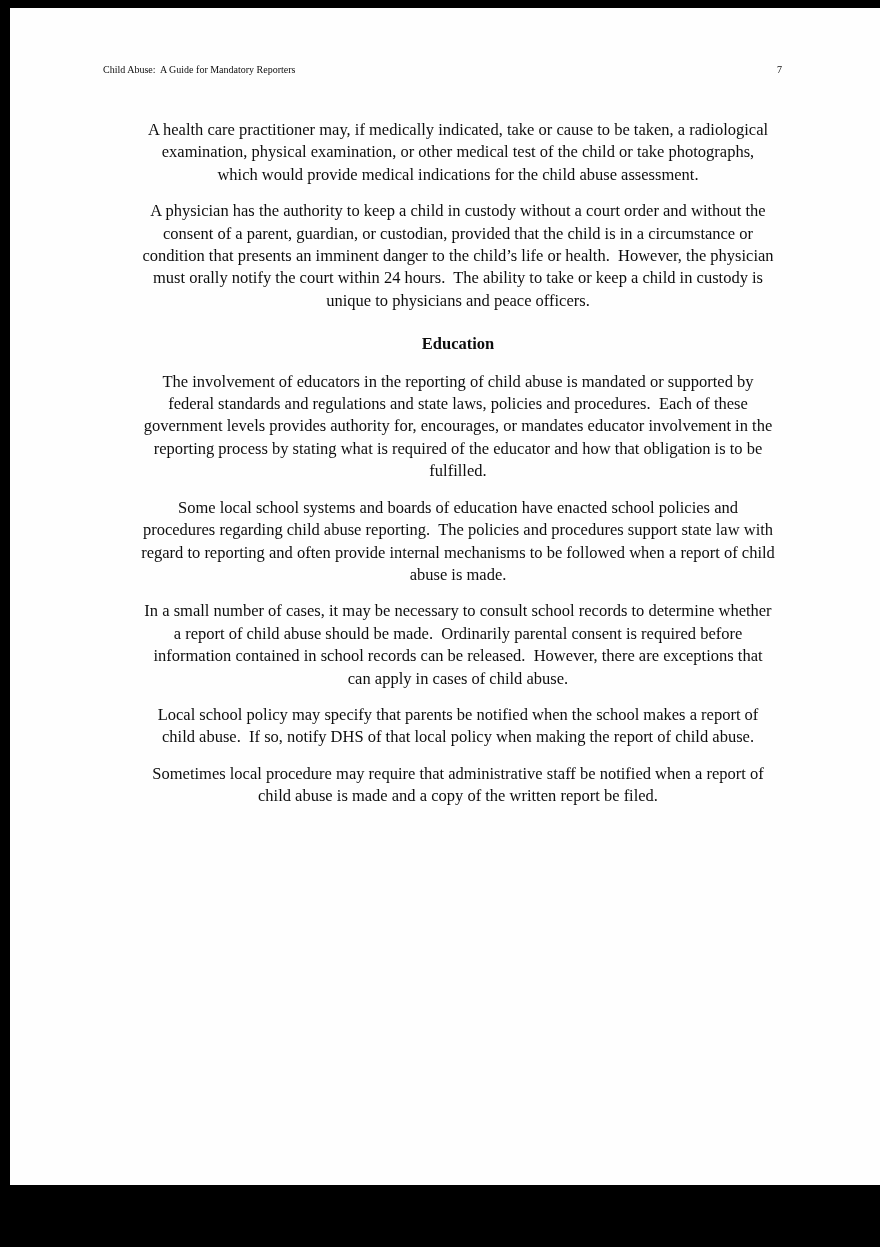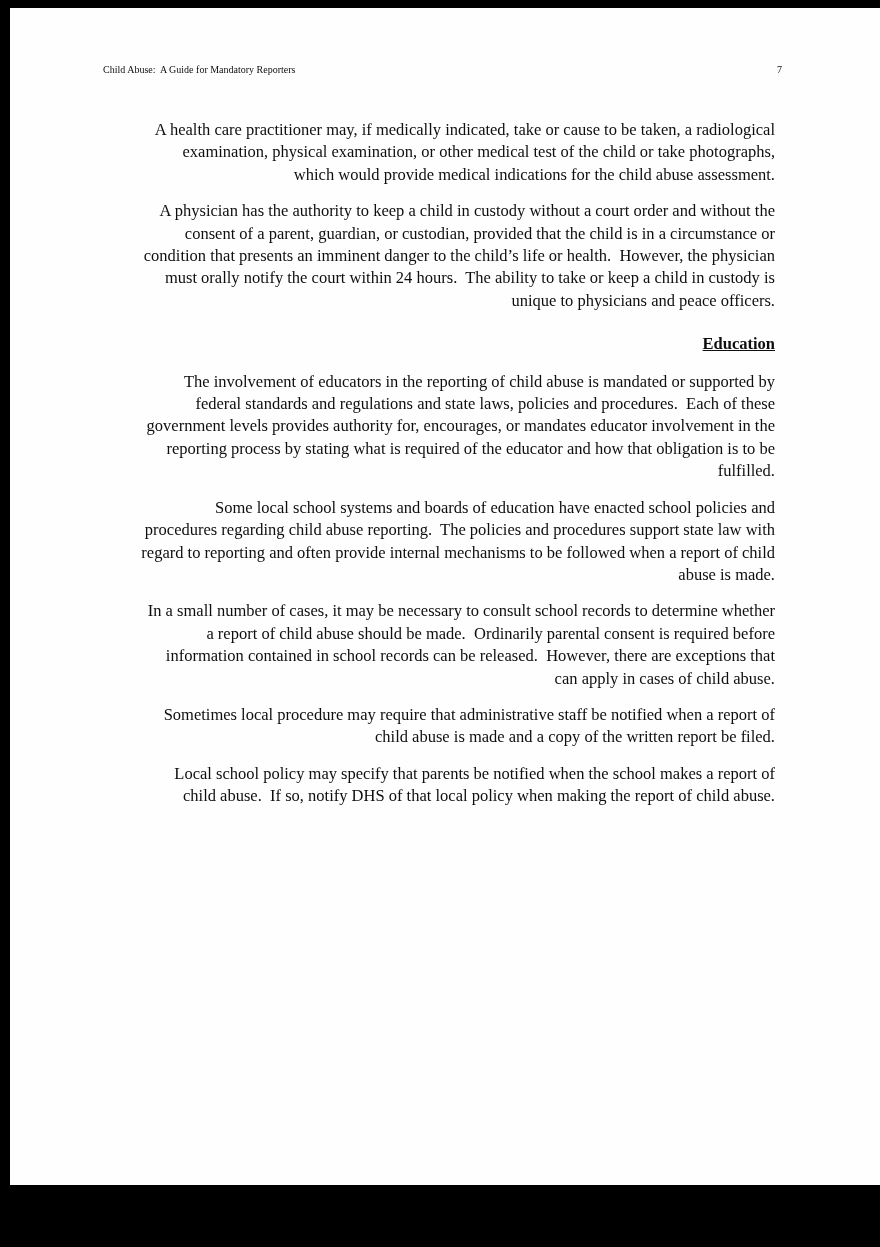--- a/index.html
+++ b/index.html
@@ -45,32 +45,31 @@
     margin-top: 12px;
   }
 
   .doc-body {
     position: absolute;
     top: 111px;
     left: 131px;
     width: 634px;
     font-size: 16.5px;
     line-height: 22.4px;
-    text-align: right;
+    text-align: center;
   }
 
   .doc-body p {
     margin: 0 0 14px 0;
     white-space: pre-wrap;
   }
 
   .doc-body h2 {
     font-size: 16.5px;
     font-weight: bold;
-    text-decoration: underline;
     margin: 21px 0 15px 0;
   }
 </style>
 </head>
 <body>
 
 <div class="scan-border top"></div>
 <div class="scan-border left"></div>
 <div class="scan-border bottom"></div>
 
@@ -83,17 +82,17 @@
 
   <div class="doc-body">
     <p>A health care practitioner may, if medically indicated, take or cause to be taken, a radiological examination, physical examination, or other medical test of the child or take photographs, which would provide medical indications for the child abuse assessment.</p>
     <p>A physician has the authority to keep a child in custody without a court order and without the consent of a parent, guardian, or custodian, provided that the child is in a circumstance or condition that presents an imminent danger to the child’s life or health.  However, the physician must orally notify the court within 24 hours.  The ability to take or keep a child in custody is unique to physicians and peace officers.</p>
 
     <h2>Education</h2>
 
     <p>The involvement of educators in the reporting of child abuse is mandated or supported by federal standards and regulations and state laws, policies and procedures.  Each of these government levels provides authority for, encourages, or mandates educator involvement in the reporting process by stating what is required of the educator and how that obligation is to be fulfilled.</p>
     <p>Some local school systems and boards of education have enacted school policies and procedures regarding child abuse reporting.  The policies and procedures support state law with regard to reporting and often provide internal mechanisms to be followed when a report of child abuse is made.</p>
     <p>In a small number of cases, it may be necessary to consult school records to determine whether a report of child abuse should be made.  Ordinarily parental consent is required before information contained in school records can be released.  However, there are exceptions that can apply in cases of child abuse.</p>
+    <p>Local school policy may specify that parents be notified when the school makes a report of child abuse.  If so, notify DHS of that local policy when making the report of child abuse.</p>
     <p>Sometimes local procedure may require that administrative staff be notified when a report of child abuse is made and a copy of the written report be filed.</p>
-    <p>Local school policy may specify that parents be notified when the school makes a report of child abuse.  If so, notify DHS of that local policy when making the report of child abuse.</p>
   </div>
 
 </div>
 
 </body></html>

